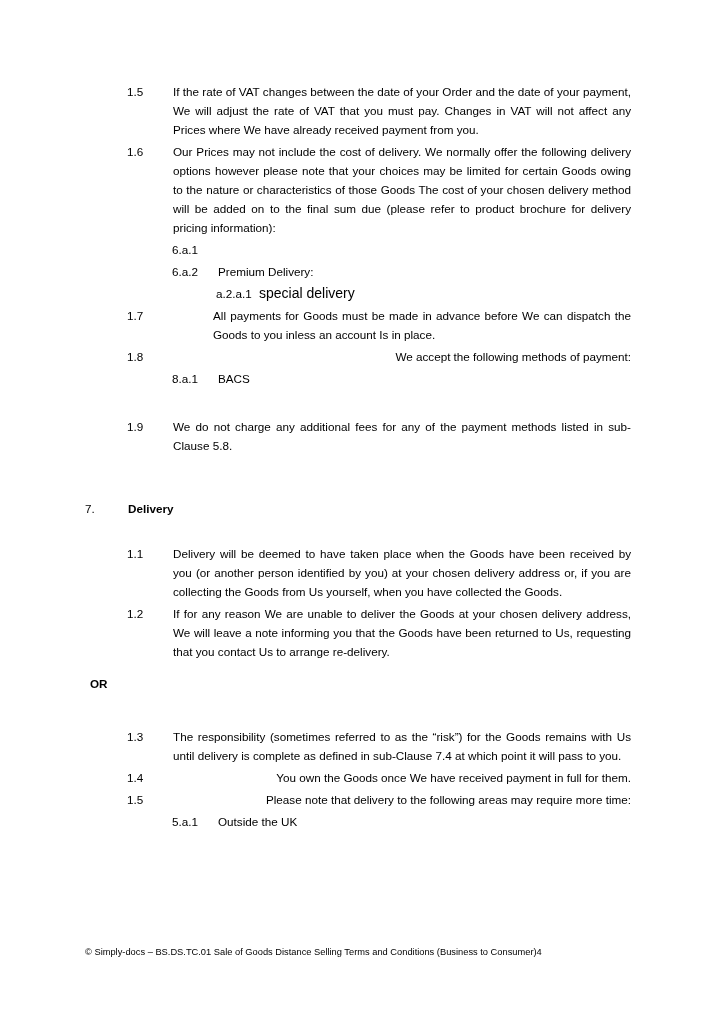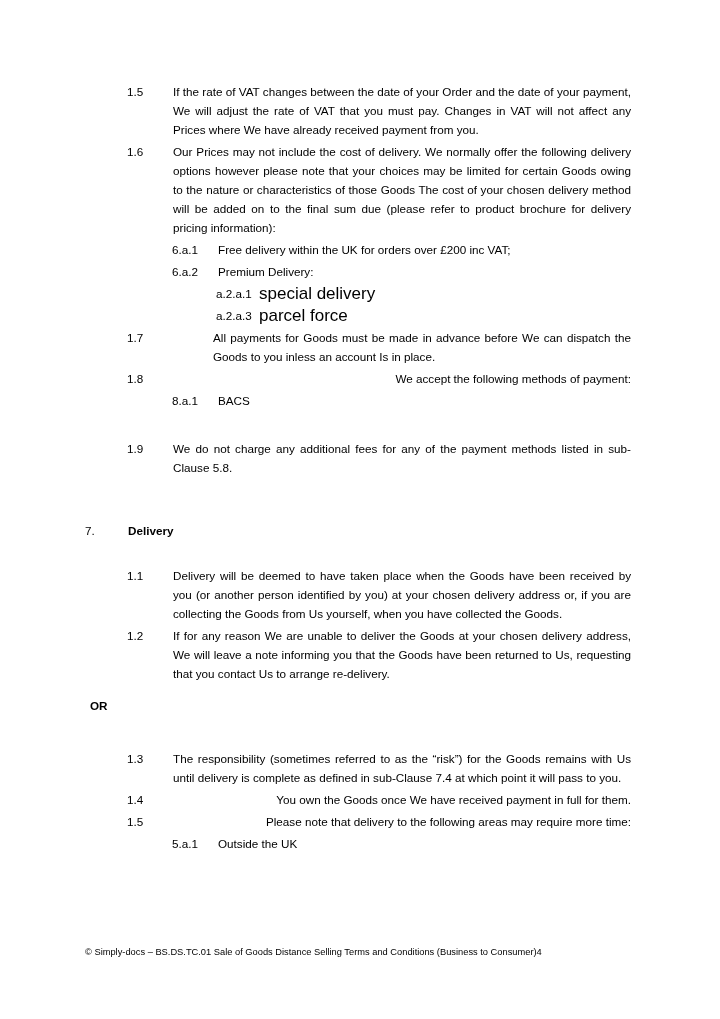--- a/index.html
+++ b/index.html
@@ -76,21 +76,21 @@
     padding-right: 58px;
     margin-bottom: 3px;
   }
   .subsub .num {
     flex: 0 0 43px;
     font-size: 11.7px;
     line-height: 19px;
   }
   .subsub .body {
     flex: 1 1 auto;
-    font-size: 17px;
+    font-size: 14px;
     line-height: 19px;
     text-align: left;
   }
 
   
   .heading {
     display: flex;
     align-items: flex-start;
     padding-left: 85px;
     margin-top: 25px;
@@ -148,38 +148,33 @@
       <div class="body">If the rate of VAT changes between the date of your Order and the date of your payment, We will adjust the rate of VAT that you must pay.  Changes in VAT will not affect any Prices where We have already received payment from you.</div>
     </div>
 
     <div class="clause">
       <div class="num">1.6</div>
       <div class="body">Our Prices may not include the cost of delivery.  We normally offer the following delivery options however please note that your choices may be limited for certain Goods owing to the nature or characteristics of those Goods The cost of your chosen delivery method will be added on to the final sum due (please refer to product brochure for delivery pricing information):</div>
     </div>
 
     <div class="sub">
       <div class="num">6.a.1</div>
-      <div class="body">Free delivery within the UK for orders over £200 inc VAT;</div>
     </div>
 
     <div class="sub">
       <div class="num">6.a.2</div>
       <div class="body">Premium Delivery:</div>
     </div>
 
     <div class="subsub">
       <div class="num">a.2.a.1</div>
       <div class="body">special delivery</div>
     </div>
 
 
-    <div class="subsub">
-      <div class="num">a.2.a.3</div>
-      <div class="body">parcel force</div>
-    </div>
 
     <div class="clause" style="margin-top:3px;gap:40px;">
       <div class="num">1.7</div>
       <div class="body">All payments for Goods must be made in advance before We can dispatch the Goods to you inless an account Is in place.</div>
     </div>
 
     <div class="clause">
       <div class="num">1.8</div>
       <div class="body nojust">We accept the following methods of payment:</div>
     </div>

